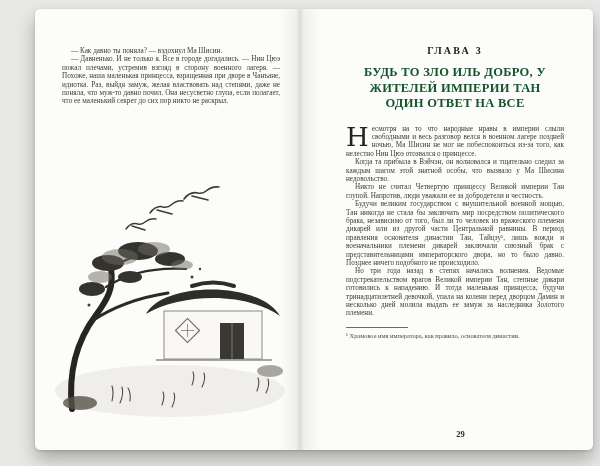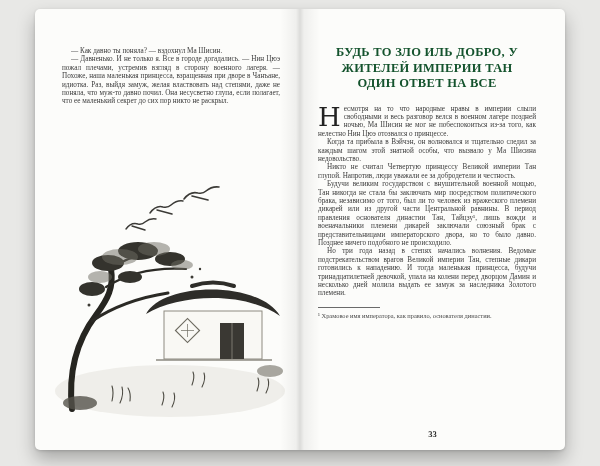--- a/index.html
+++ b/index.html
@@ -14,20 +14,21 @@
   }
   .stage { position: relative; width: 600px; height: 466px; }
 
   .book {
     position: absolute;
     left: 35px; top: 9px;
     width: 530px; height: 441px;
     background: #fcfcfa;
     border-radius: 5px;
     box-shadow: 0 9px 18px rgba(0,0,0,.28), 0 1px 3px rgba(0,0,0,.15);
+    padding-left: 28px;
   }
   .spine-shadow {
     position: absolute; left: 245px; top: 0;
     width: 40px; height: 100%;
     background: linear-gradient(90deg, rgba(0,0,0,0) 0%, rgba(0,0,0,.05) 40%, rgba(0,0,0,.13) 50%, rgba(0,0,0,.05) 60%, rgba(0,0,0,0) 100%);
     pointer-events: none;
   }
 
   .page { position: absolute; top: 0; height: 100%; width: 265px; box-sizing: border-box; }
   .page-left  { left: 0;  padding: 38px 20px 0 27px; }
@@ -166,35 +167,36 @@
               <path d="M224 228 q4 -8 2 -14"></path>
               <path d="M120 240 q3 -8 1 -13"></path>
               <path d="M130 242 q4 -8 2 -14"></path>
             </g>
           </g>
         </svg>
       </div>
     </div>
 
     <div class="page page-right">
+      <div class="chapter-label">ГЛАВА 3</div>
       <div class="chapter-title">БУДЬ ТО ЗЛО ИЛЬ ДОБРО, У ЖИТЕЛЕЙ ИМПЕРИИ ТАН ОДИН ОТВЕТ НА ВСЕ</div>
 
       <div class="body-text">
         <p class="para">
           <span class="dropcap">Н</span><span>есмотря на то что народные нравы в империи слыли свободными и весь разговор велся в военном лагере поздней ночью, Ма Шисин не мог не побеспокоиться из-за того, как нелестно Нин Цюэ отозвался о принцессе.</span>
         </p>
         <p class="para indent">Когда та прибыла в Вэйчэн, он волновался и тщательно следил за каждым шагом этой знатной особы, что вызвало у Ма Шисина недовольство.</p>
         <p class="para indent">Никто не считал Четвертую принцессу Великой империи Тан глупой. Напротив, люди уважали ее за добродетели и честность.</p>
         <p class="para indent">Будучи великим государством с внушительной военной мощью, Тан никогда не стала бы заключать мир посредством политического брака, независимо от того, был ли то человек из вражеского племени дикарей или из другой части Центральной равнины. В период правления основателя династии Тан, Тайцзу¹, лишь вожди и военачальники племени дикарей заключали союзный брак с представительницами императорского двора, но то было давно. Позднее ничего подобного не происходило.</p>
         <p class="para indent">Но три года назад в степях начались волнения. Ведомые подстрекательством врагов Великой империи Тан, степные дикари готовились к нападению. И тогда маленькая принцесса, будучи тринадцатилетней девочкой, упала на колени перед дворцом Дамин и несколько дней молила выдать ее замуж за наследника Золотого племени.</p>
       </div>
 
       <div class="footnote-block">
         <div class="footnote-rule"></div>
         <div class="footnote">¹ Храмовое имя императора, как правило, основателя династии.</div>
       </div>
 
-      <div class="page-number">33</div>
+      <div class="page-number">29</div>
     </div>
 
     <div class="spine-shadow"></div>
   </div>
 </div>
 
 </body></html>

